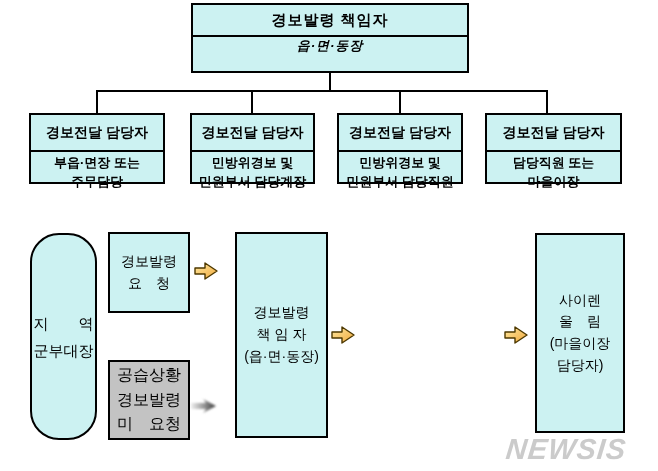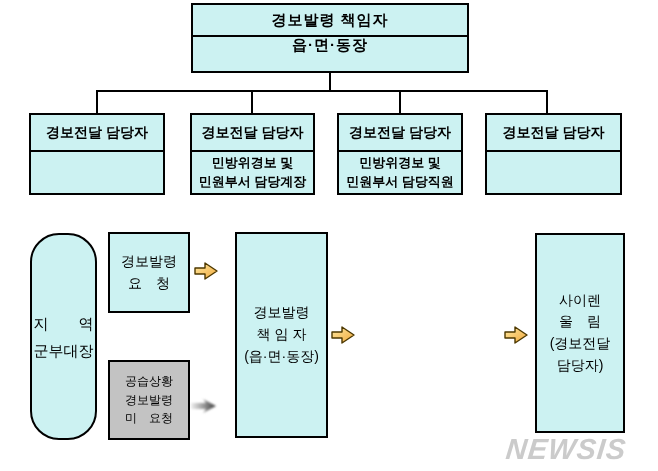--- a/index.html
+++ b/index.html
@@ -21,32 +21,32 @@
   }
   .flowbox{
     display:flex;align-items:center;justify-content:center;
     font-weight:400;white-space:pre;text-align:center;line-height:1.55;
   }
   .line{position:absolute;background:#000;}
   .gray{background:#c3c3c3;}
   
   #root-box{left:191px;top:3px;width:278px;height:70px;}
   #root-box .hdr{height:30px;font-size:15px;letter-spacing:1px;}
-  #root-box .bdy{height:17px;font-size:15px;letter-spacing:1px;}
-  .child{top:113px;height:82px;}
+  #root-box .bdy{height:17px;font-size:13px;letter-spacing:1px;font-style:italic;}
+  .child{top:113px;height:71px;}
   .child .hdr{height:35px;font-size:14px;}
   .child .bdy{height:41px;font-size:13px;line-height:1.4;}
   #c1{left:29px;width:136px;}
   #c2{left:190px;width:125px;}
   #c3{left:337px;width:126px;}
   #c4{left:485px;width:137px;}
   
   #commander{left:30px;top:233px;width:67px;height:207px;font-size:15px;line-height:1.8;border-radius:29px;}
   #request{left:108px;top:232px;width:82px;height:81px;font-size:14px;}
-  #norequest{left:108px;top:360px;width:82px;height:80px;font-size:12px;}
+  #norequest{left:108px;top:360px;width:82px;height:80px;font-size:16px;}
   #issuer{left:235px;top:232px;width:93px;height:206px;font-size:14px;}
   #designate{left:367px;top:232px;width:131px;height:210px;font-size:13.5px;}
   #siren{left:535px;top:233px;width:90px;height:200px;font-size:14px;}
   .arrow{position:absolute;}
   #arrow-y1{left:193px;top:260px;}
   #arrow-gray{left:190px;top:396px;}
   #arrow-y2{left:330px;top:324px;}
   #arrow-y3{left:503px;top:324px;}
   #watermark{
     position:absolute;left:506px;top:433px;
@@ -68,48 +68,52 @@
 
   <div class="line" style="left:329px;top:73px;width:2px;height:18px;"></div>
   <div class="line" style="left:96px;top:90px;width:452px;height:2px;"></div>
   <div class="line" style="left:96px;top:92px;width:2px;height:21px;"></div>
   <div class="line" style="left:251px;top:92px;width:2px;height:21px;"></div>
   <div class="line" style="left:399px;top:92px;width:2px;height:21px;"></div>
   <div class="line" style="left:546px;top:92px;width:2px;height:21px;"></div>
 
   <div class="box split child" id="c1">
     <div class="hdr">경보전달 담당자</div>
+    <div class="bdy">부읍·면장 또는
+주무담당</div>
   </div>
   <div class="box split child" id="c2">
     <div class="hdr">경보전달 담당자</div>
     <div class="bdy">민방위경보 및
 민원부서 담당계장</div>
   </div>
   <div class="box split child" id="c3">
     <div class="hdr">경보전달 담당자</div>
     <div class="bdy">민방위경보 및
 민원부서 담당직원</div>
   </div>
   <div class="box split child" id="c4">
     <div class="hdr">경보전달 담당자</div>
+    <div class="bdy">담당직원 또는
+마을이장</div>
   </div>
 
   <div class="box flowbox" id="commander">지　　역
 군부대장</div>
   <div class="box flowbox" id="request">경보발령
 요　청</div>
   <div class="box flowbox gray" id="norequest">공습상황
 경보발령
 미　요청</div>
   <div class="box flowbox" id="issuer">경보발령
 책 임 자
 (읍·면·동장)</div>
   <div class="box flowbox" id="siren">사이렌
 울　림
-(경보전달
+(마을이장
 담당자)</div>
 
   <div class="arrow" id="arrow-y1">
     <svg width="26" height="22" viewBox="0 0 26 22">
       <defs>
           <linearGradient id="yg1" x1="0" y1="0" x2="1" y2="1">
         <stop offset="0" stop-color="#ffe9a0"></stop>
             <stop offset="1" stop-color="#f0a83c"></stop>
       </linearGradient>
         </defs>

